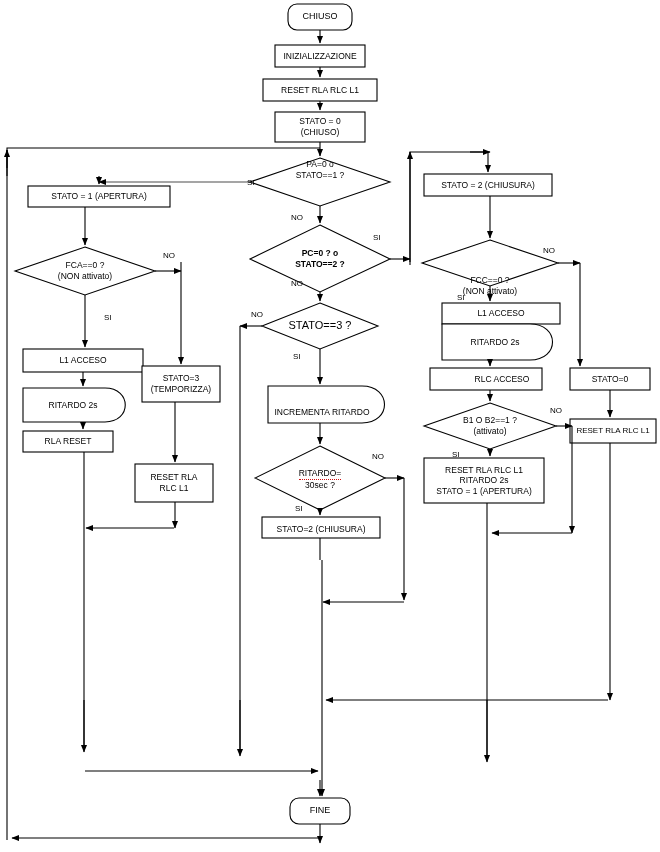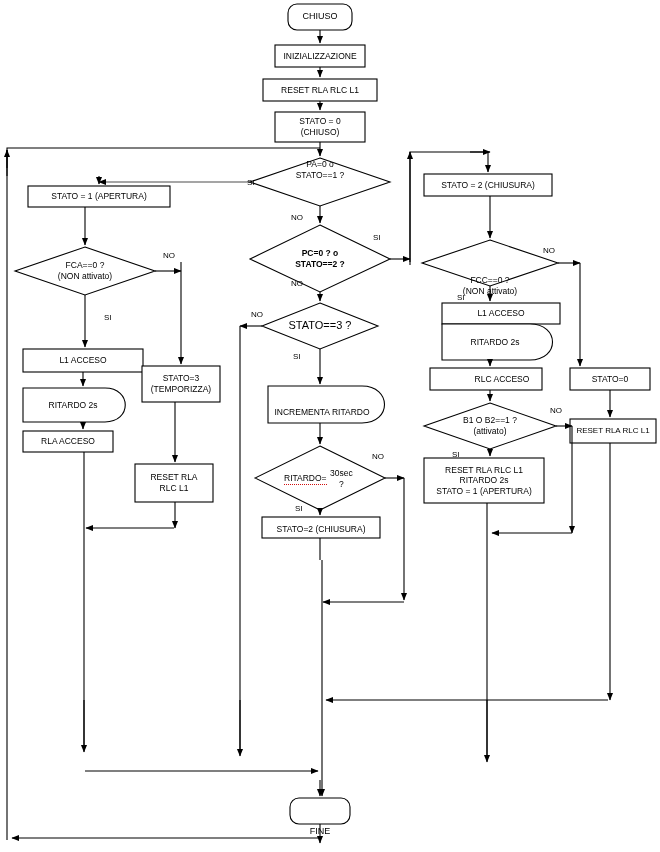--- a/index.html
+++ b/index.html
@@ -190,47 +190,47 @@
 STATO==1 ?</div>
   <div class="nodeText" style="left:272px;top:243px;width:96px;height:32px;font-size:8.5px;font-weight:bold;">PC=0  ? o
 STATO==2 ?</div>
   <div class="nodeText" style="left:274px;top:317px;width:92px;height:18px;font-size:11px;">STATO==3 ?</div>
 
   <div class="nodeText" style="left:28px;top:186px;width:142px;height:21px;font-size:8.5px;">STATO = 1 (APERTURA)</div>
   <div class="nodeText" style="left:36px;top:256px;width:98px;height:30px;font-size:8.5px;">FCA==0  ?
 (NON attivato)</div>
   <div class="nodeText" style="left:23px;top:349px;width:120px;height:23px;font-size:8.5px;">L1 ACCESO</div>
   <div class="nodeText" style="left:23px;top:388px;width:100px;height:34px;font-size:8.5px;">RITARDO 2s</div>
-  <div class="nodeText" style="left:23px;top:431px;width:90px;height:21px;font-size:8.5px;">RLA ACCESO</div>
+  <div class="nodeText" style="left:23px;top:431px;width:90px;height:21px;font-size:8.5px;">RLA RESET</div>
   <div class="nodeText" style="left:142px;top:366px;width:78px;height:36px;font-size:8.5px;">STATO=3
 (TEMPORIZZA)</div>
   <div class="nodeText" style="left:135px;top:464px;width:78px;height:38px;font-size:8.5px;">RESET RLA
 RLC L1</div>
 
   <div class="nodeText" style="left:268px;top:386px;width:108px;height:37px;font-size:8.5px;margin-top:8px;">INCREMENTA RITARDO</div>
-  <div class="nodeText" style="left:284px;top:465px;width:72px;height:28px;font-size:8.5px;flex-direction:row;">
+  <div class="nodeText" style="left:284px;top:465px;width:72px;height:28px;font-size:8.5px;flex-direction:column;">
     <span class="spell">RITARDO=</span>
     <span>30sec  ?</span>
   </div>
   <div class="nodeText" style="left:262px;top:517px;width:118px;height:25px;font-size:8.5px;">STATO=2 (CHIUSURA)</div>
 
   <div class="nodeText" style="left:424px;top:174px;width:128px;height:22px;font-size:8.5px;">STATO = 2 (CHIUSURA)</div>
   <div class="nodeText" style="left:441px;top:248px;width:98px;height:30px;font-size:8.5px;margin-top:23px;">FCC==0  ?
 (NON attivato)</div>
   <div class="nodeText" style="left:442px;top:303px;width:118px;height:21px;font-size:8.5px;">L1 ACCESO</div>
   <div class="nodeText" style="left:442px;top:324px;width:106px;height:36px;font-size:8.5px;">RITARDO 2s</div>
   <div class="nodeText" style="left:430px;top:368px;width:112px;height:22px;font-size:8.5px;margin-left:16px;">RLC ACCESO</div>
   <div class="nodeText" style="left:441px;top:411px;width:98px;height:30px;font-size:8.5px;">B1 O B2==1  ?
 (attivato)</div>
   <div class="nodeText" style="left:424px;top:458px;width:120px;height:45px;font-size:8.5px;">RESET RLA RLC L1
 RITARDO 2s
 STATO = 1 (APERTURA)</div>
   <div class="nodeText" style="left:570px;top:368px;width:80px;height:22px;font-size:8.5px;">STATO=0</div>
   <div class="nodeText" style="left:570px;top:419px;width:86px;height:24px;font-size:8px;">RESET RLA RLC L1</div>
-  <div class="nodeText" style="left:290px;top:798px;width:60px;height:26px;font-size:9px;margin-top:21px;">FINE</div>
+  <div class="nodeText" style="left:290px;top:798px;width:60px;height:26px;font-size:9px;">FINE</div>
 
   <div id="edge-label-layer">
       <div class="lbl" style="left: 247px; top: 178px;">SI</div>
       <div class="lbl" style="left: 291px; top: 213px;">NO</div>
       <div class="lbl" style="left: 373px; top: 233px;">SI</div>
       <div class="lbl" style="left: 291px; top: 279px;">NO</div>
       <div class="lbl" style="left: 251px; top: 310px;">NO</div>
       <div class="lbl" style="left: 293px; top: 352px;">SI</div>
       <div class="lbl" style="left: 163px; top: 251px;">NO</div>
       <div class="lbl" style="left: 104px; top: 313px;">SI</div>

